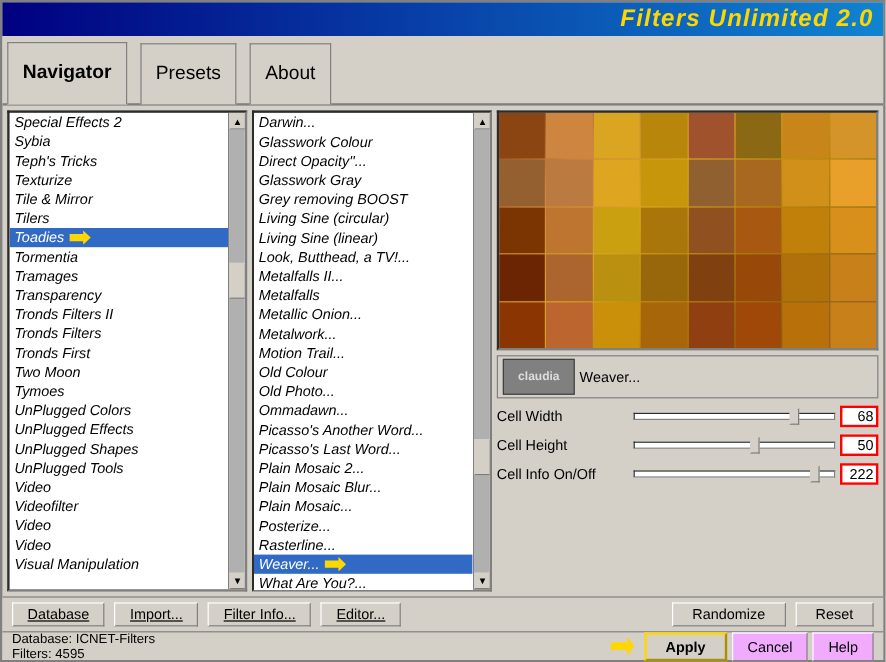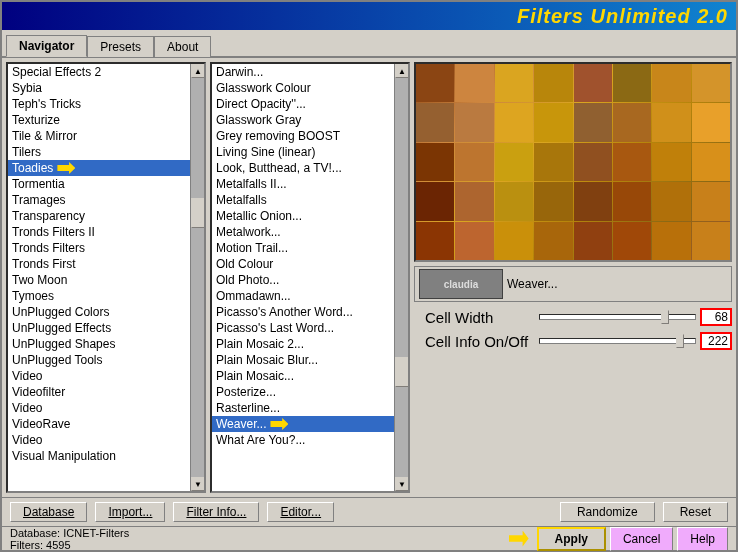--- a/index.html
+++ b/index.html
@@ -41,27 +41,27 @@
 
     
     .tabs-bar {
       background: #d4d0c8;
       display: flex;
       align-items: flex-end;
       padding: 4px 4px 0 4px;
       border-bottom: 2px solid #808080;
     }
     .tab {
-      padding: 3px 12px;
+      padding: 16px 12px;
       border: 1px solid #808080;
       border-bottom: none;
       background: #d4d0c8;
       cursor: pointer;
-      margin-right: 0;
-      font-size: 12px;
+      margin-right: 11px;
+      font-size: 16px;
       position: relative;
       top: 1px;
     }
     .tab.active {
       background: #d4d0c8;
       font-weight: bold;
       border-bottom: 1px solid #d4d0c8;
       z-index: 1;
     }
 
@@ -80,20 +80,21 @@
       display: flex;
       flex-direction: column;
     }
 
     .list-item {
       padding: 1px 4px;
       cursor: pointer;
       white-space: nowrap;
       display: flex;
       align-items: center;
+      font-style: italic;
     }
     .list-item.selected { background: #316ac5; color: white; }
 
     
     .filter-panel {
       width: 200px;
       display: flex;
       flex-direction: column;
     }
 
@@ -129,21 +130,21 @@
     .plugin-bar {
       display: flex;
       align-items: center;
       gap: 4px;
       height: 36px;
       border: 1px solid #808080;
       background: #d4d0c8;
       padding: 2px 4px;
     }
     .plugin-logo {
-      width: 84px;
+      width: 60px;
       height: 30px;
       background: #808080;
       border: 1px solid #404040;
       display: flex;
       align-items: center;
       justify-content: center;
       font-size: 9px;
       color: white;
       font-weight: bold;
     }
@@ -159,22 +160,21 @@
       flex: 1;
     }
 
     .param-row {
       display: flex;
       align-items: center;
       height: 22px;
     }
     .param-label {
       width: 110px;
-      font-size: 15px;
-      margin-left: 11px;
+      font-size: 12px;
     }
     .param-value {
       width: 32px;
       height: 18px;
       border: 2px solid #FF0000;
       background: white;
       text-align: right;
       padding-right: 2px;
       font-size: 12px;
       display: flex;
@@ -341,21 +341,20 @@
             <div class="list-item">Tronds First</div>
             <div class="list-item">Two Moon</div>
             <div class="list-item">Tymoes</div>
             <div class="list-item">UnPlugged Colors</div>
             <div class="list-item">UnPlugged Effects</div>
             <div class="list-item">UnPlugged Shapes</div>
             <div class="list-item">UnPlugged Tools</div>
             <div class="list-item">Video</div>
             <div class="list-item">Videofilter</div>
             <div class="list-item">Video</div>
-            <div class="list-item">VideoRave</div>
             <div class="list-item">Video</div>
             <div class="list-item">Visual Manipulation</div>
           </div>
         <div class="custom-scrollbar">
           <div class="scroll-up-btn">▲</div>
           <div class="scroll-track">
             <div class="scroll-thumb"></div>
           </div>
           <div class="scroll-down-btn">▼</div>
         </div>
@@ -364,20 +363,21 @@
 
     <div class="filter-panel">
       <div class="list-with-scroll">
         <div class="list-content" id="filterList">
 
         <div class="list-item">Darwin...</div>
             <div class="list-item">Glasswork Colour</div>
             <div class="list-item">Direct Opacity''...</div>
             <div class="list-item">Glasswork Gray</div>
             <div class="list-item">Grey removing BOOST</div>
+            <div class="list-item">Living Sine (circular)</div>
             <div class="list-item">Living Sine (linear)</div>
             <div class="list-item">Look, Butthead, a TV!...</div>
             <div class="list-item">Metalfalls II...</div>
             <div class="list-item">Metalfalls</div>
             <div class="list-item">Metallic Onion...</div>
             <div class="list-item">Metalwork...</div>
             <div class="list-item">Motion Trail...</div>
             <div class="list-item">Old Colour</div>
             <div class="list-item">Old Photo...</div>
             <div class="list-item">Ommadawn...</div>
@@ -459,20 +459,28 @@
 
       <div class="param-row">
             <span class="param-label">Cell Width</span>
             <div style="flex: 1 1 0%; position: relative; height: 18px; margin: 0px 4px;">
               <div style="position: absolute; top: 50%; transform: translateY(-50%); width: 100%; height: 6px; background: white; border: 1px inset rgb(128, 128, 128);"></div>
               <div style="position: absolute; top: 50%; transform: translateY(-50%); left: 80%; width: 8px; height: 14px; background: rgb(212, 208, 200); border: 1px outset rgb(212, 208, 200); margin-left: -4px;"></div>
             </div>
             <div class="param-value">68</div>
           </div>
           <div class="param-row">
+            <span class="param-label">Cell Height</span>
+            <div style="flex: 1 1 0%; position: relative; height: 18px; margin: 0px 4px;">
+              <div style="position: absolute; top: 50%; transform: translateY(-50%); width: 100%; height: 6px; background: white; border: 1px inset rgb(128, 128, 128);"></div>
+              <div style="position: absolute; top: 50%; transform: translateY(-50%); left: 60%; width: 8px; height: 14px; background: rgb(212, 208, 200); border: 1px outset rgb(212, 208, 200); margin-left: -4px;"></div>
+            </div>
+            <div class="param-value">50</div>
+          </div>
+          <div class="param-row">
             <span class="param-label">Cell Info On/Off</span>
             <div style="flex: 1 1 0%; position: relative; height: 18px; margin: 0px 4px;">
               <div style="position: absolute; top: 50%; transform: translateY(-50%); width: 100%; height: 6px; background: white; border: 1px inset rgb(128, 128, 128);"></div>
               <div style="position: absolute; top: 50%; transform: translateY(-50%); left: 90%; width: 8px; height: 14px; background: rgb(212, 208, 200); border: 1px outset rgb(212, 208, 200); margin-left: -4px;"></div>
             </div>
             <div class="param-value">222</div>
           </div>
         </div>
     </div>
   </div>

